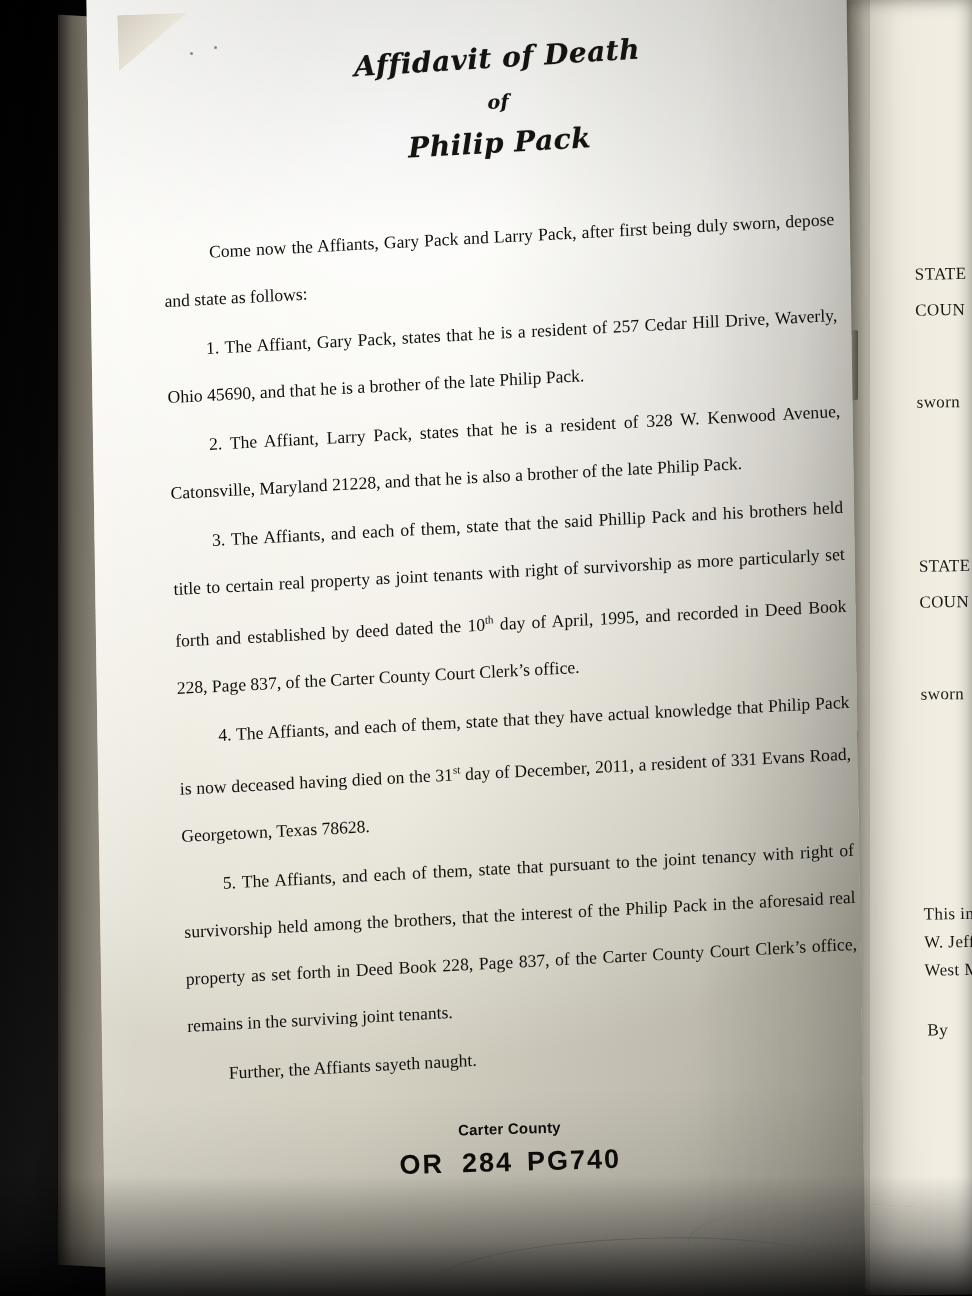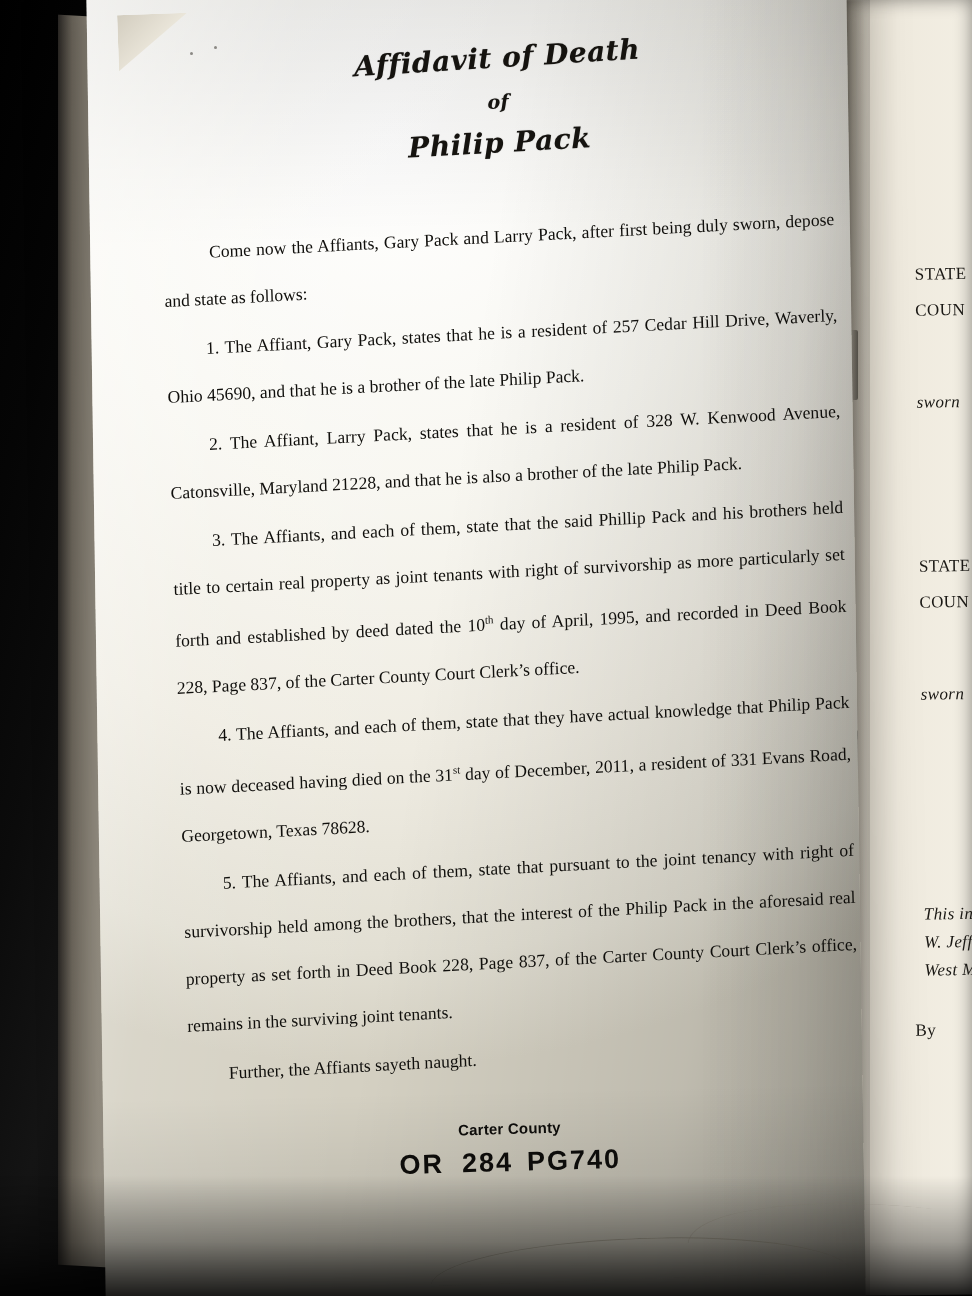--- a/index.html
+++ b/index.html
@@ -193,21 +193,21 @@
     color: #1a1814;
     transform: rotate(-0.8deg);
     overflow: hidden;
   }
   .right-text div {
     position: absolute;
     white-space: nowrap;
     font-size: 17px;
     letter-spacing: 0.4px;
   }
-  .r-small { font-size: 17px !important; font-style: italic; }
+  .r-small { font-size: 17px !important; }
 
   
   .clip {
     position: absolute;
     left: 846px;
     width: 12px;
     background: linear-gradient(90deg, #4a4741, #9c968a, #5c584f);
     border-radius: 2px;
     opacity: 0.85;
   }
@@ -252,21 +252,21 @@
   <div class="right-text">
     <div style="left:14px; top:264px;">STATE</div>
     <div style="left:14px; top:300px;">COUN</div>
     <div class="r-small" style="left:14px; top:392px;">sworn</div>
     <div style="left:14px; top:556px;">STATE</div>
     <div style="left:14px; top:592px;">COUN</div>
     <div class="r-small" style="left:14px; top:684px;">sworn</div>
     <div class="r-small" style="left:14px; top:904px;">This in</div>
     <div class="r-small" style="left:14px; top:932px;">W. Jeff</div>
     <div class="r-small" style="left:14px; top:960px;">West M</div>
-    <div style="left:4px; top:1020px;">By</div>
+    <div style="left:16px; top:1020px;">By</div>
   </div>
 
   <div class="gutter"></div>
   <div class="clip clip-a"></div>
   <div class="clip clip-b"></div>
 
   <div class="page-stack"></div>
   <div class="page-left"></div>
   <div class="corner-fold"></div>
 

